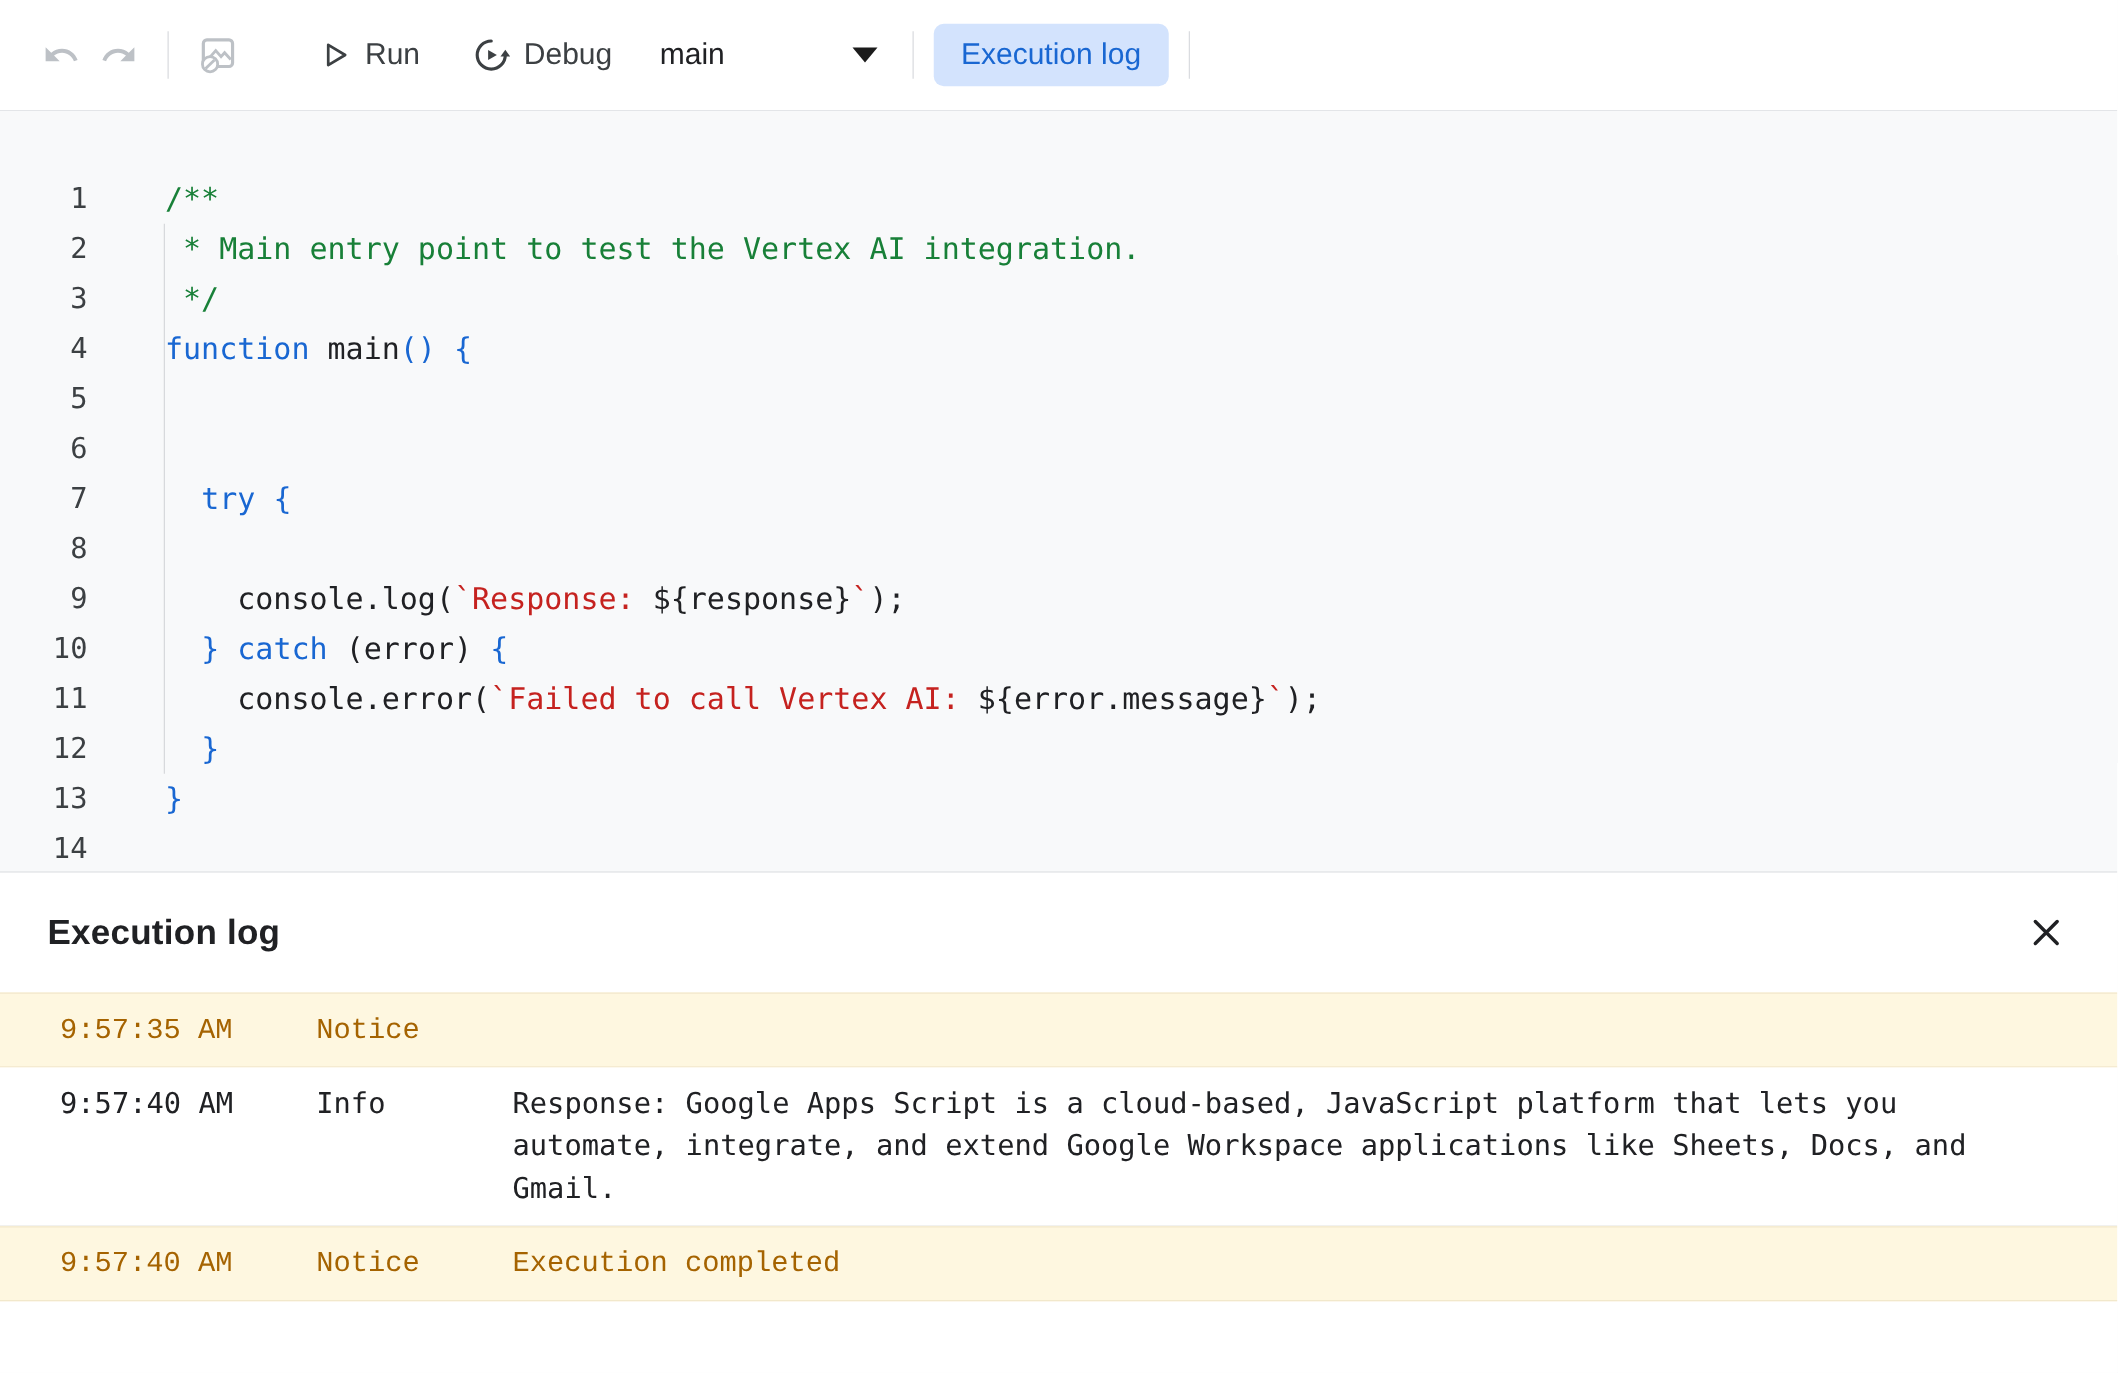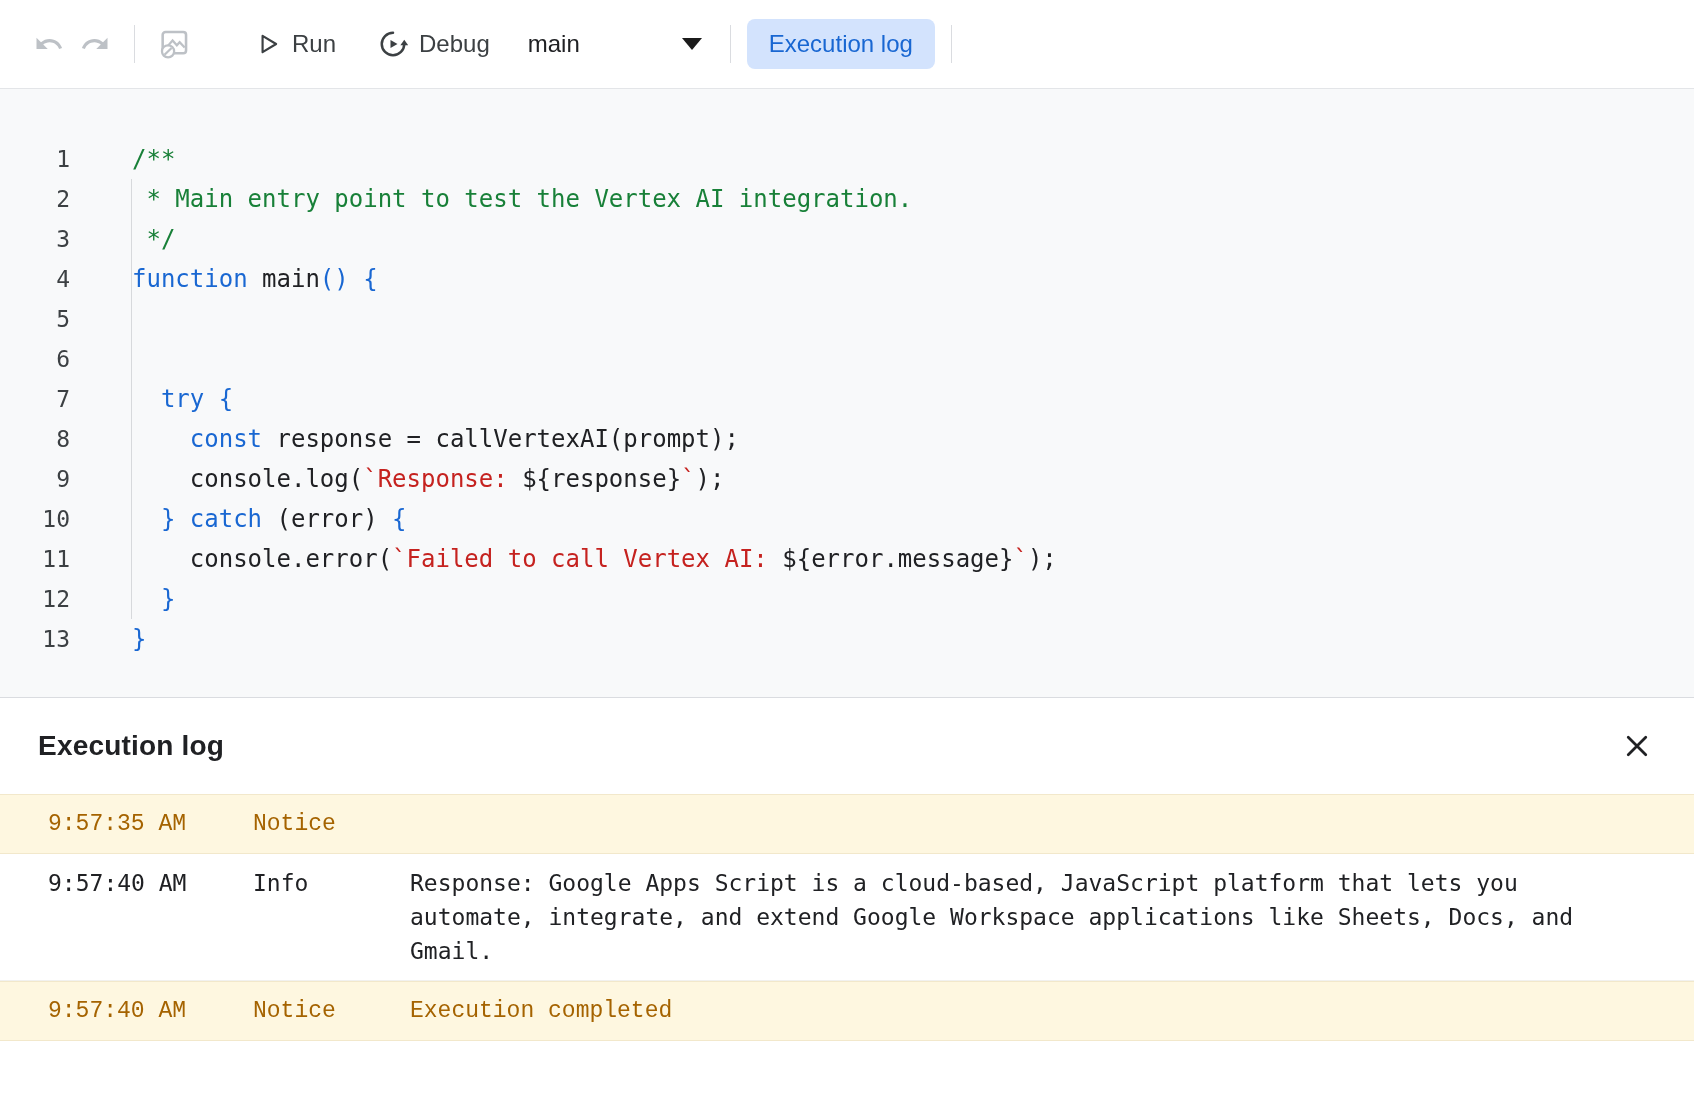--- a/index.html
+++ b/index.html
@@ -145,21 +145,20 @@
     <span class="code"></span>
   </div>
 
   <div class="code-line">
     <span class="ln">7</span>
     <span class="code"><span class="c-p">  </span><span class="c-k">try</span><span class="c-p"> </span><span class="c-b">{</span></span>
   </div>
 
   <div class="code-line">
     <span class="ln">8</span>
-    <span class="code"><span class="c-p">    </span><span class="c-k">const</span><span class="c-p"> response = callVertexAI(prompt);</span></span>
   </div>
 
   <div class="code-line">
     <span class="ln">9</span>
     <span class="code"><span class="c-p">    console.log(</span><span class="c-s">`Response: </span><span class="c-p">${response}</span><span class="c-s">`</span><span class="c-p">);</span></span>
   </div>
 
   <div class="code-line">
     <span class="ln">10</span>
     <span class="code"><span class="c-p">  </span><span class="c-b">}</span><span class="c-p"> </span><span class="c-k">catch</span><span class="c-p"> (error) </span><span class="c-b">{</span></span>
@@ -173,20 +172,24 @@
   <div class="code-line">
     <span class="ln">12</span>
     <span class="code"><span class="c-p">  </span><span class="c-b">}</span></span>
   </div>
 
   <div class="code-line">
     <span class="ln">13</span>
     <span class="code"><span class="c-b">}</span></span>
   </div>
 
+  <div class="code-line">
+    <span class="ln">14</span>
+    <span class="code"></span>
+  </div>
 </div>
   </div>
 
   <div class="log-panel">
     <div class="log-header">
       <span class="log-title">Execution log</span>
       <button class="close-btn" title="Close">
         <svg width="30" height="30" viewBox="0 0 24 24">
           <path d="M5 5 L19 19 M19 5 L5 19" stroke="#202124" stroke-width="2.2" stroke-linecap="round"></path>
         </svg>

